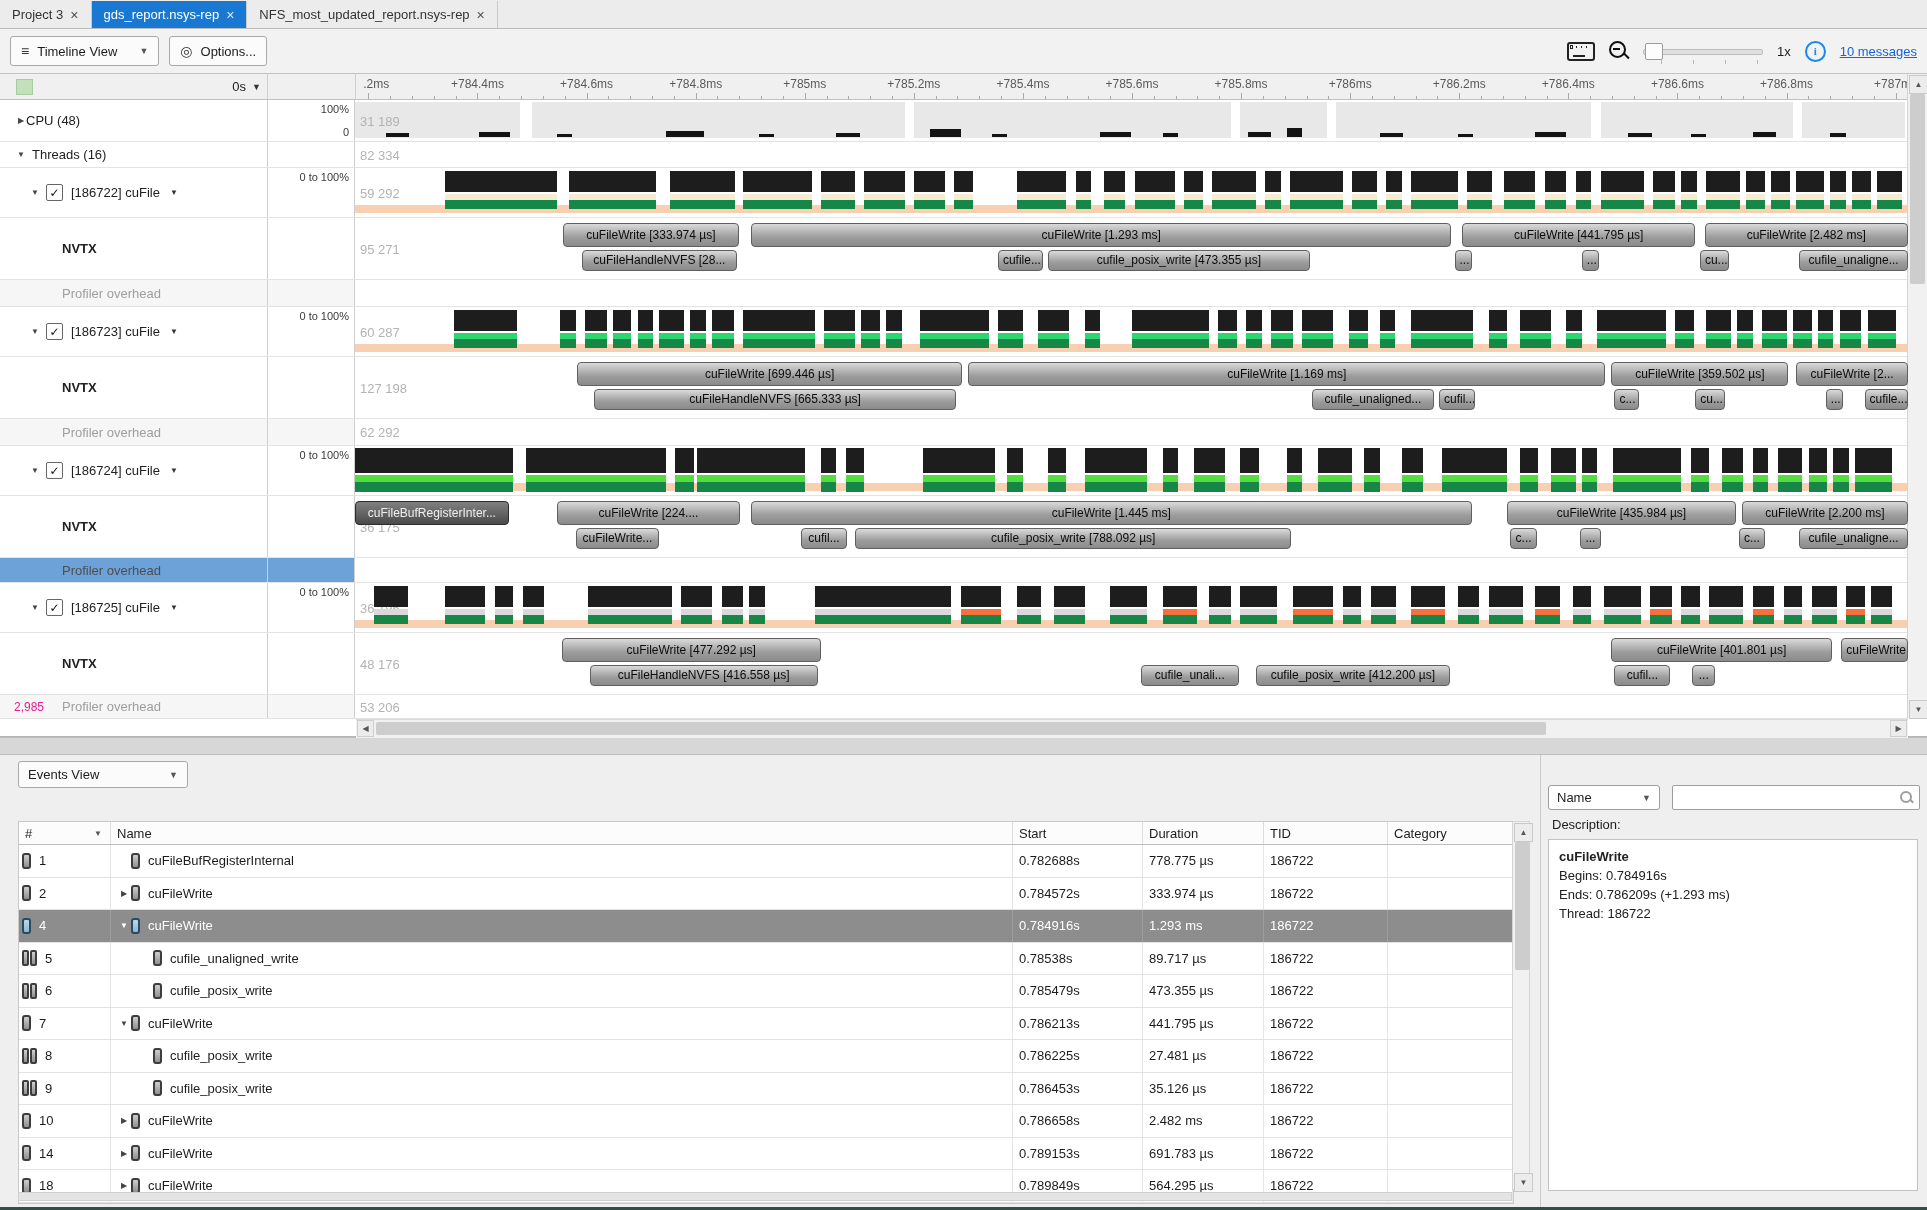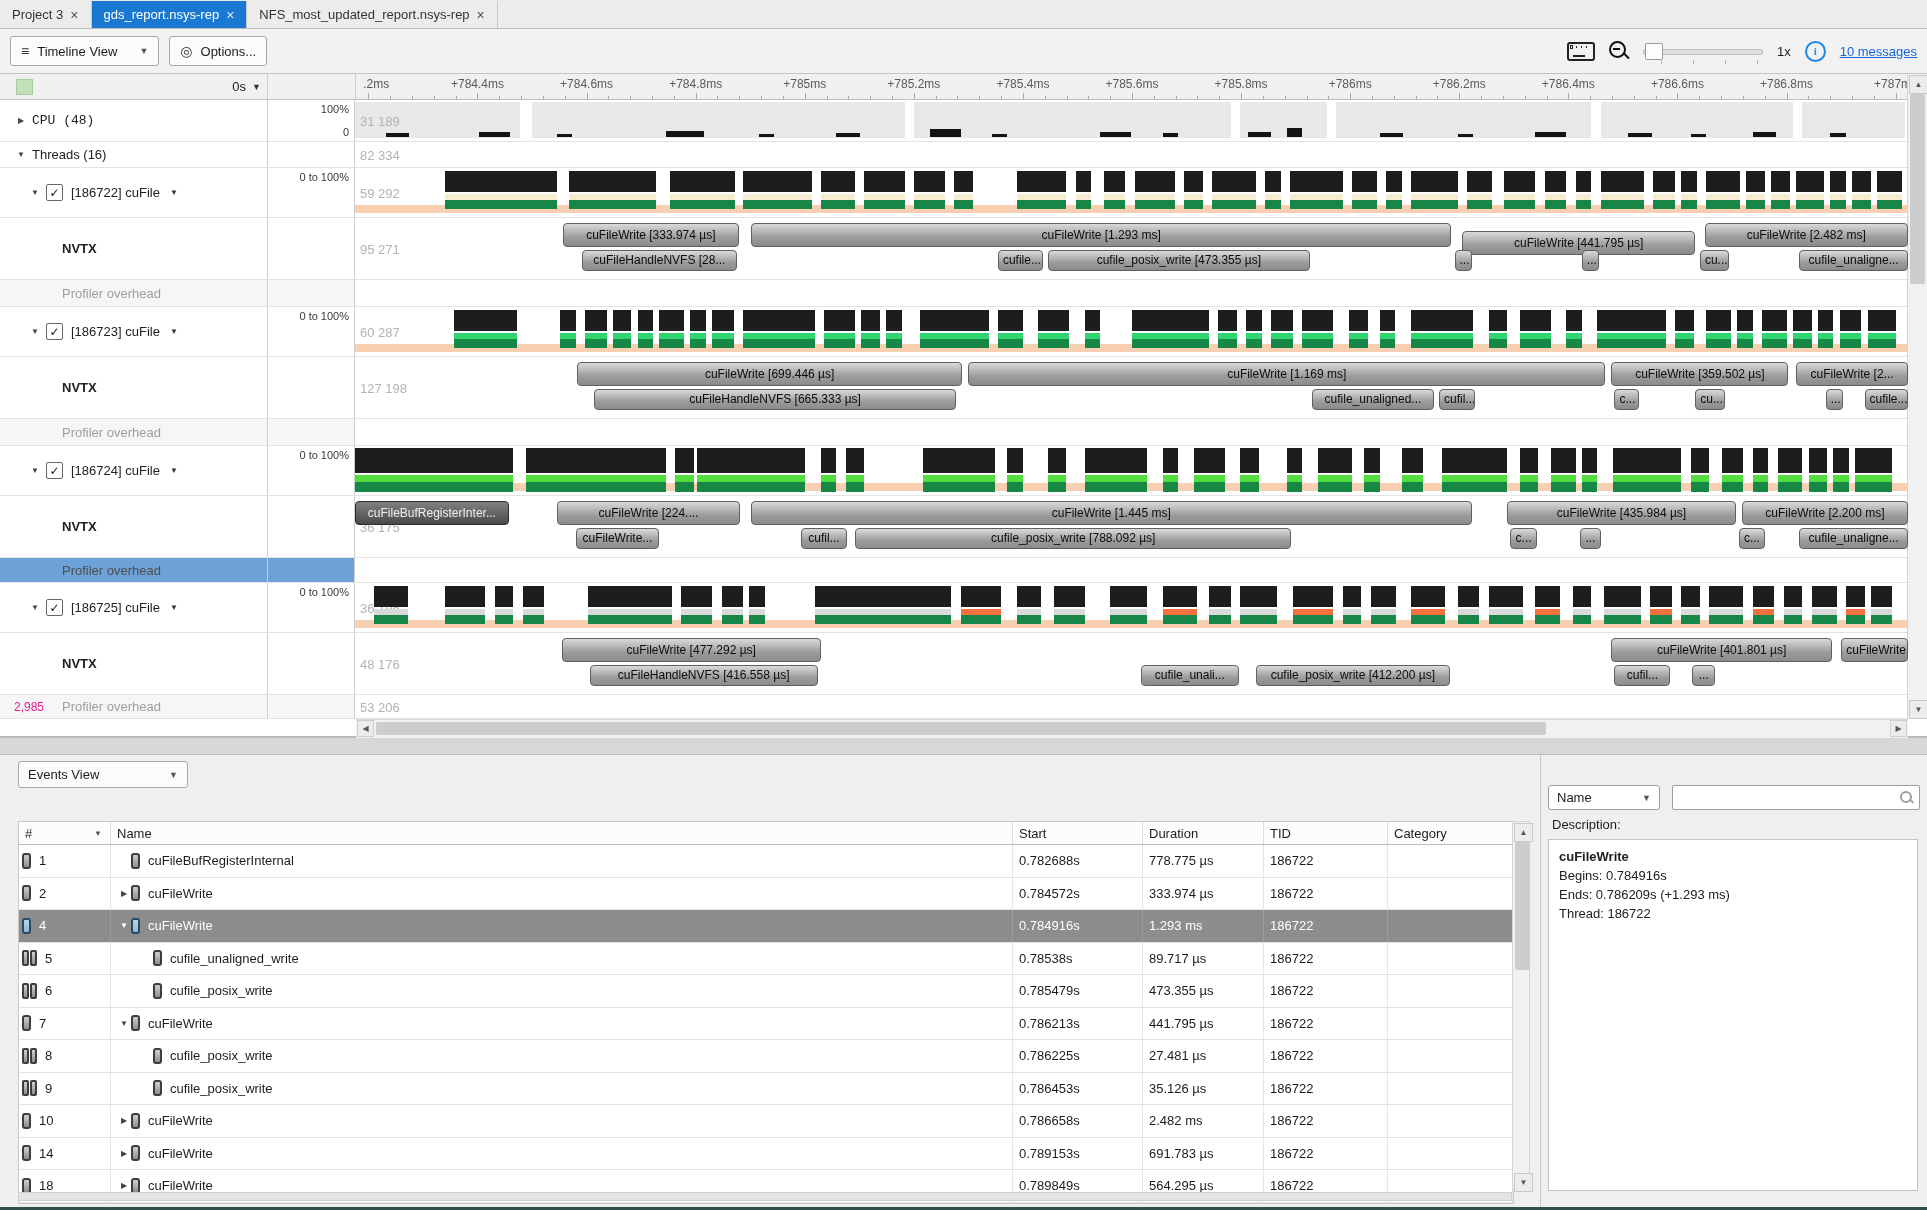--- a/index.html
+++ b/index.html
@@ -264,21 +264,21 @@
           <div class="rtick" style="left: 94.9829%; height: 3px;"></div>
           <div class="rtick" style="left: 96.3886%; height: 3px;"></div>
           <div class="rtick" style="left: 97.7943%; height: 3px;"></div>
           <div class="rtick" style="left: 99.2%; height: 6px;"></div>
         </div>
     </div>
     <div class="tl-rows" style="margin-right:19px">
         <div class="tlrow" style="height: 42px;">
           <div class="sb-label">
             <div class="arrow" style="margin-left: 16px;">▶</div>
-            <div style="margin-left: 6px; font-family: Liberation Mono, monospace;">CPU (48)</div>
+            <div style="">CPU (48)</div>
           </div>
           <div class="sb-scale">
             <div class="scale-top">100%</div>
             <div class="scale-bot">0</div>
           </div>
           <div class="tl-cell">
             <div class="rowval">31 189</div>
             <div class="cpu-band" style="left: 0%; width: 10.6%;"></div>
             <div class="cpu-band" style="left: 11.4%; width: 24%;"></div>
             <div class="cpu-band" style="left: 36%; width: 20.4%;"></div>
@@ -433,21 +433,21 @@
         </div>
         <div class="tlrow" style="height: 62px;">
           <div class="sb-label">
             <div style="margin-left: 62px; font-weight: 600;">NVTX</div>
           </div>
           <div class="sb-scale"></div>
           <div class="tl-cell">
             <div class="rowval">95 271</div>
             <div class="nbar lane1" style="left: 13.4%; width: 11.3%; z-index: 2;">cuFileWrite [333.974 µs]</div>
             <div class="nbar lane1" style="left: 25.5%; width: 45.1%; z-index: 2;">cuFileWrite [1.293 ms]</div>
-            <div class="nbar lane1" style="left: 71.3%; width: 15%; z-index: 2; margin-top: 8px;">cuFileWrite [441.795 µs]</div>
+            <div class="nbar lane1" style="left: 71.3%; width: 15%; z-index: 2;">cuFileWrite [441.795 µs]</div>
             <div class="nbar lane1" style="left: 86.9%; width: 13.1%; z-index: 2;">cuFileWrite [2.482 ms]</div>
             <div class="nbar lane2" style="left: 14.6%; width: 10%; z-index: 2;">cuFileHandleNVFS [28...</div>
             <div class="nbar lane2" style="left: 41.4%; width: 2.9%; z-index: 2;">cufile...</div>
             <div class="nbar lane2" style="left: 44.6%; width: 16.9%; z-index: 2;">cufile_posix_write [473.355 µs]</div>
             <div class="nbar lane2" style="left: 70.8%; width: 1.1%; z-index: 2;">...</div>
             <div class="nbar lane2" style="left: 79%; width: 1.1%; z-index: 2;">...</div>
             <div class="nbar lane2" style="left: 86.6%; width: 1.9%; z-index: 2;">cu...</div>
             <div class="nbar lane2" style="left: 93%; width: 7%; z-index: 2;">cufile_unaligne...</div>
           </div>
         </div>
@@ -598,20 +598,23 @@
             <div class="nbar lane2" style="left: 86.3%; width: 1.9%; z-index: 2;">cu...</div>
             <div class="nbar lane2" style="left: 94.7%; width: 1.1%; z-index: 2;">...</div>
             <div class="nbar lane2" style="left: 97.2%; width: 2.8%; z-index: 2;">cufile...</div>
           </div>
         </div>
         <div class="tlrow" style="height: 27px;">
           <div class="sb-label" style="background: rgb(246, 246, 246);">
             <div class="lbl-overhead" style="margin-left: 62px;">Profiler overhead</div>
           </div>
           <div class="sb-scale" style="background: rgb(246, 246, 246);"></div>
+          <div class="tl-cell">
+            <div class="rowval">62 292</div>
+          </div>
         </div>
         <div class="tlrow" style="height: 50px;">
           <div class="sb-label">
             <div class="arrow" style="margin-left: 30px;">▼</div>
             <div class="cbx">✓</div>
             <div>[186724] cuFile</div>
             <div class="ddcaret">▼</div>
           </div>
           <div class="sb-scale">
             <div class="scale-top">0 to 100%</div>

